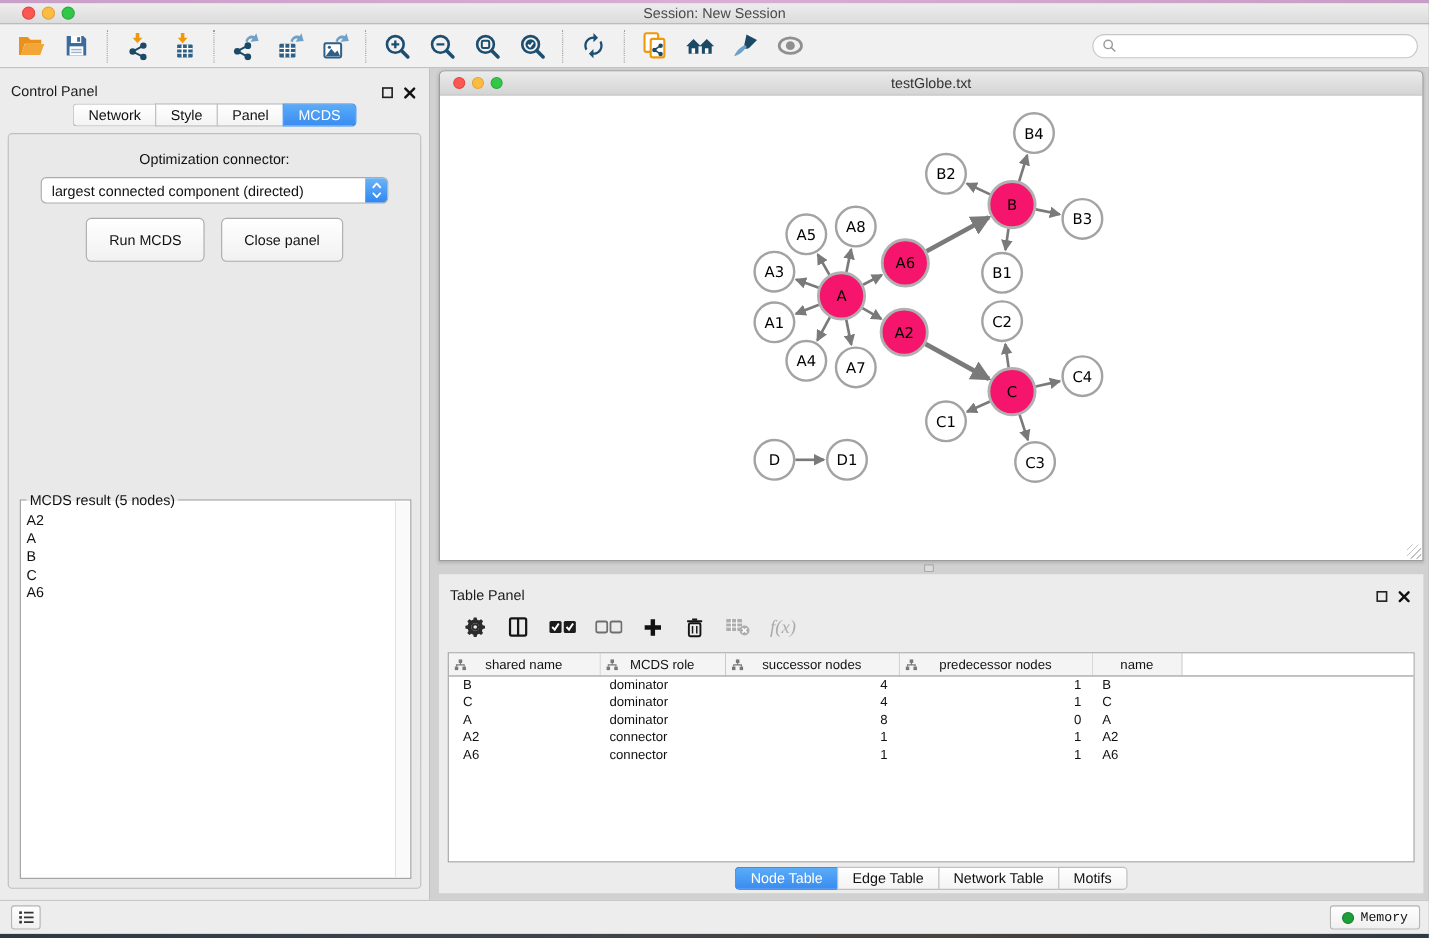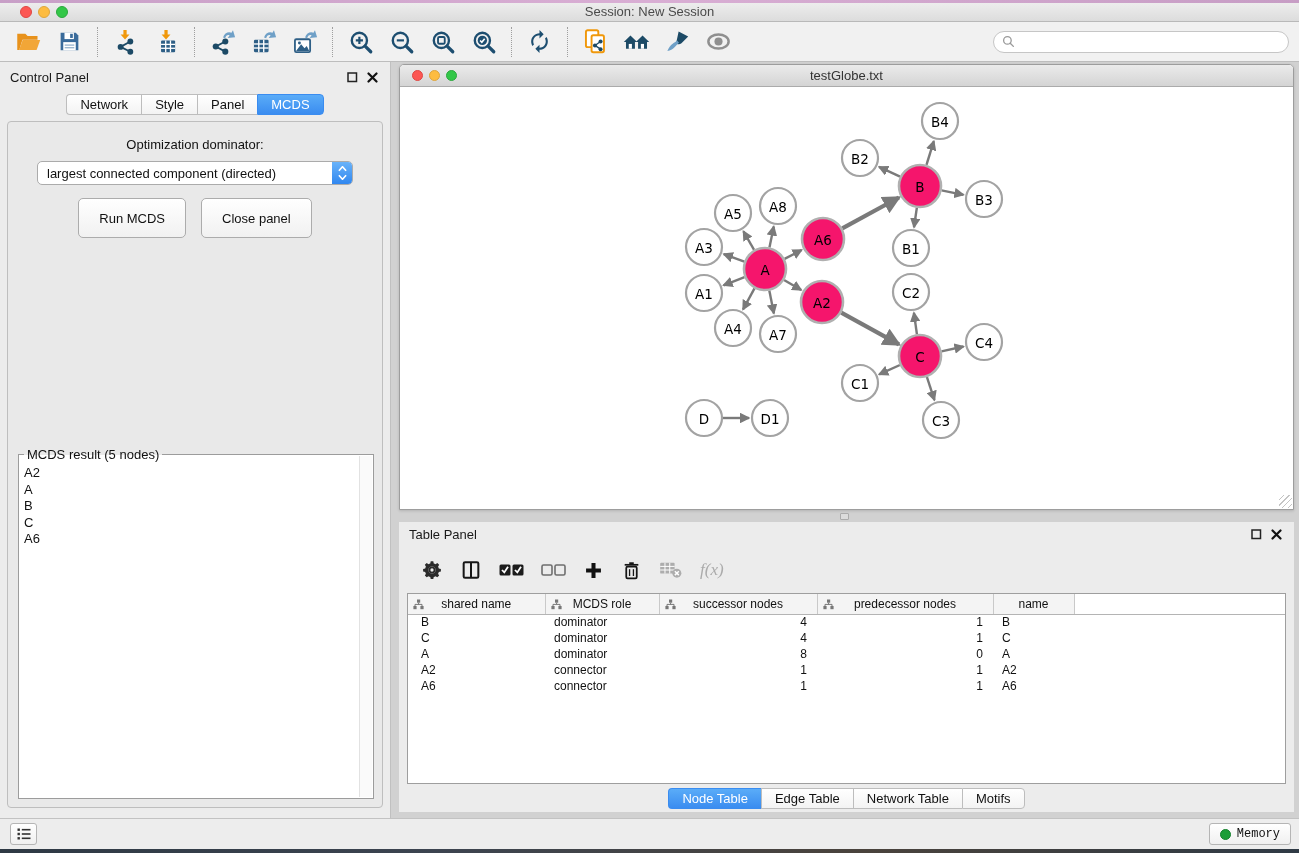--- a/index.html
+++ b/index.html
@@ -22,21 +22,21 @@
   .tb-btn { width:41px; height:36px; display:flex; align-items:center; justify-content:center; background:none; border:none; }
   .tb-sep { width:1px; height:30px; border-left:1px dotted #9F9F9F; margin:0 7px; }
   .search-wrap { margin-left:auto; margin-right:10px; display:flex; align-items:center; width:296px; height:22px; background:#FFF; border:1px solid #C6C6C6; border-radius:11px; padding:0 8px; }
   .search-wrap input { border:none; outline:none; flex:1; font-size:12px; margin-left:5px; font-family:"Liberation Sans",sans-serif; background:transparent; }
 
   
   .main { display:flex; height:756px; background:#D1D1D1; }
 
   
   .control-panel { width:391px; background:#ECECEC; border-right:1px solid #C0C0C0; padding-top:2px; display:flex; flex-direction:column; }
-  .panel-head { display:flex; align-items:center; height:26px; padding:0 12px 0 10px; }
+  .panel-head { display:flex; align-items:flex-end; height:26px; padding:0 12px 0 10px; }
   .panel-title { font-size:13px; color:#1A1A1A; }
   .panel-head-icons { margin-left:auto; display:flex; gap:9px; align-items:center; }
   .cp-tabs { display:flex; justify-content:center; margin-top:4px; }
   .tab { height:21px; line-height:20px; padding:0 13px; background:linear-gradient(#FFFFFF,#F3F3F3); border:1px solid #BDBDBD; border-right:none; font-size:13px; color:#111; cursor:default; }
   .tab:first-child { border-radius:4px 0 0 4px; }
   .tab:last-child { border-right:1px solid #BDBDBD; border-radius:0 4px 4px 0; }
   .tab.active { background:linear-gradient(#5AACF8,#3A8CF0); color:#FFF; border-color:#3A8CF0; }
   .cp-content { position:relative; flex:1; margin:6px 7px 10px 7px; background:#E9E9E9; border:1px solid #BEBEBE; border-radius:4px; }
   .opt-label { text-align:center; margin-top:15px; font-size:13px; color:#111; }
   .select { display:flex; align-items:center; width:316px; height:24px; margin:9px auto 0; background:#FFF; border:1px solid #ABABAB; border-radius:5px; overflow:hidden; }
@@ -268,21 +268,21 @@
             </svg>
         </span>
       </div>
       <div class="cp-tabs">
         <div class="tab">Network</div>
         <div class="tab">Style</div>
         <div class="tab">Panel</div>
         <div class="tab active">MCDS</div>
       </div>
       <div class="cp-content">
-        <div class="opt-label">Optimization dominator:</div>
+        <div class="opt-label">Optimization connector:</div>
         <div class="select">
           <span class="val">largest connected component (directed)</span>
           <span class="stepper">
             <svg width="9" height="6" viewBox="0 0 10 6">
                 <path d="M1 5 L5 0.5 L9 5" fill="none" stroke="#FFF" stroke-width="1.8"></path>
               </svg>
             <svg width="9" height="6" viewBox="0 0 10 6">
                 <path d="M1 1 L5 5.5 L9 1" fill="none" stroke="#FFF" stroke-width="1.8"></path>
               </svg>
           </span>

